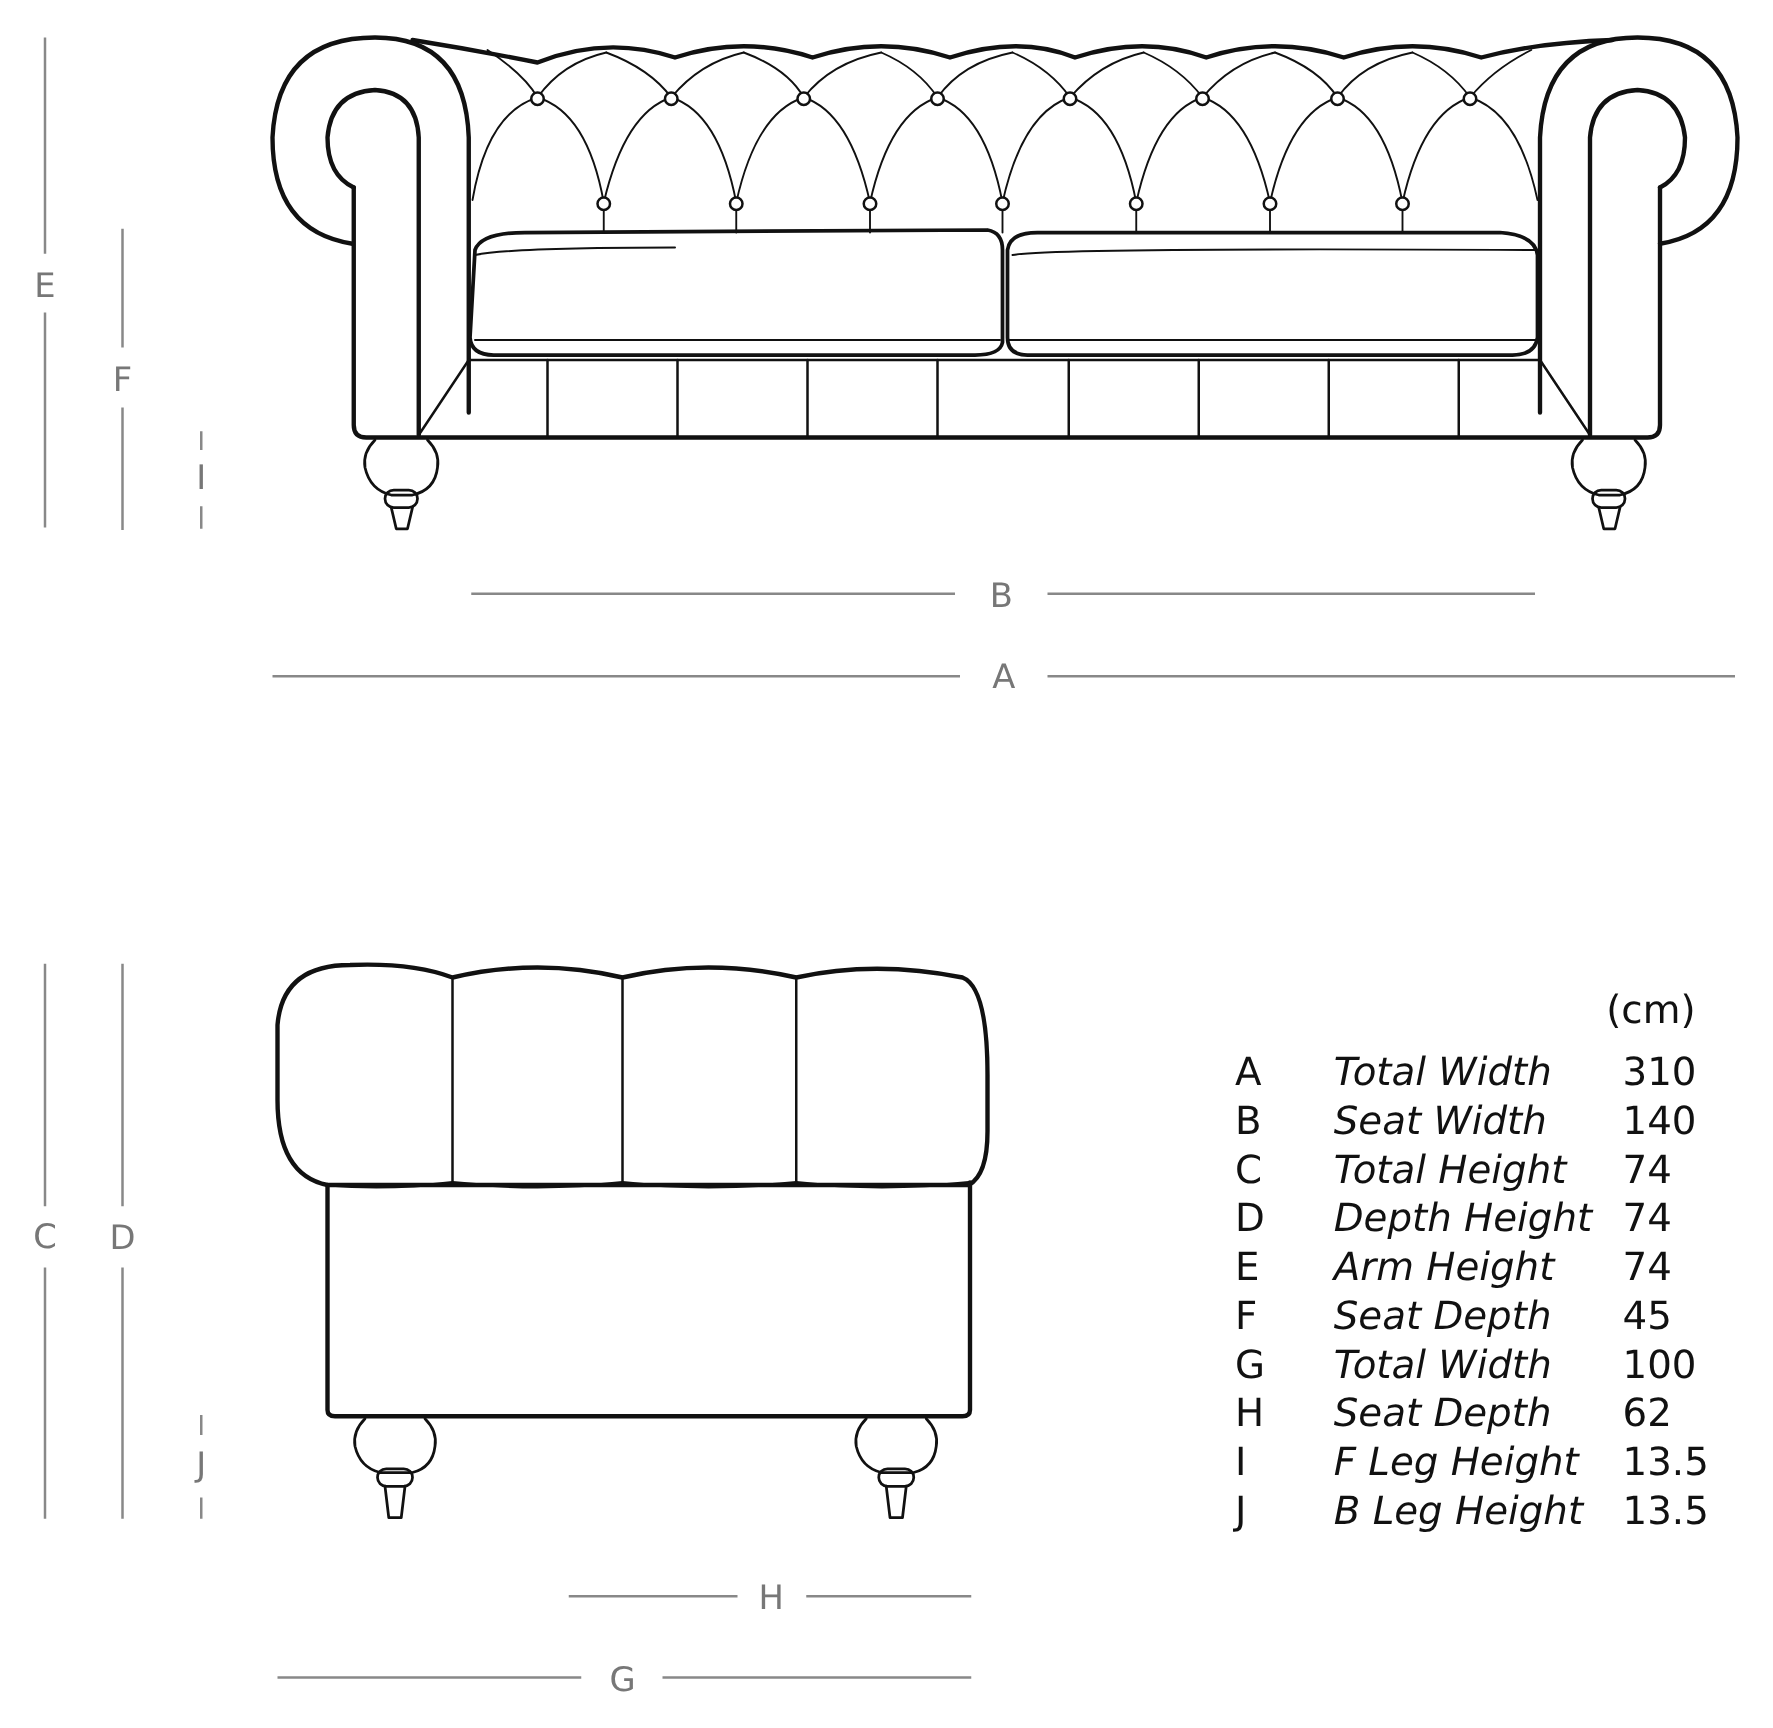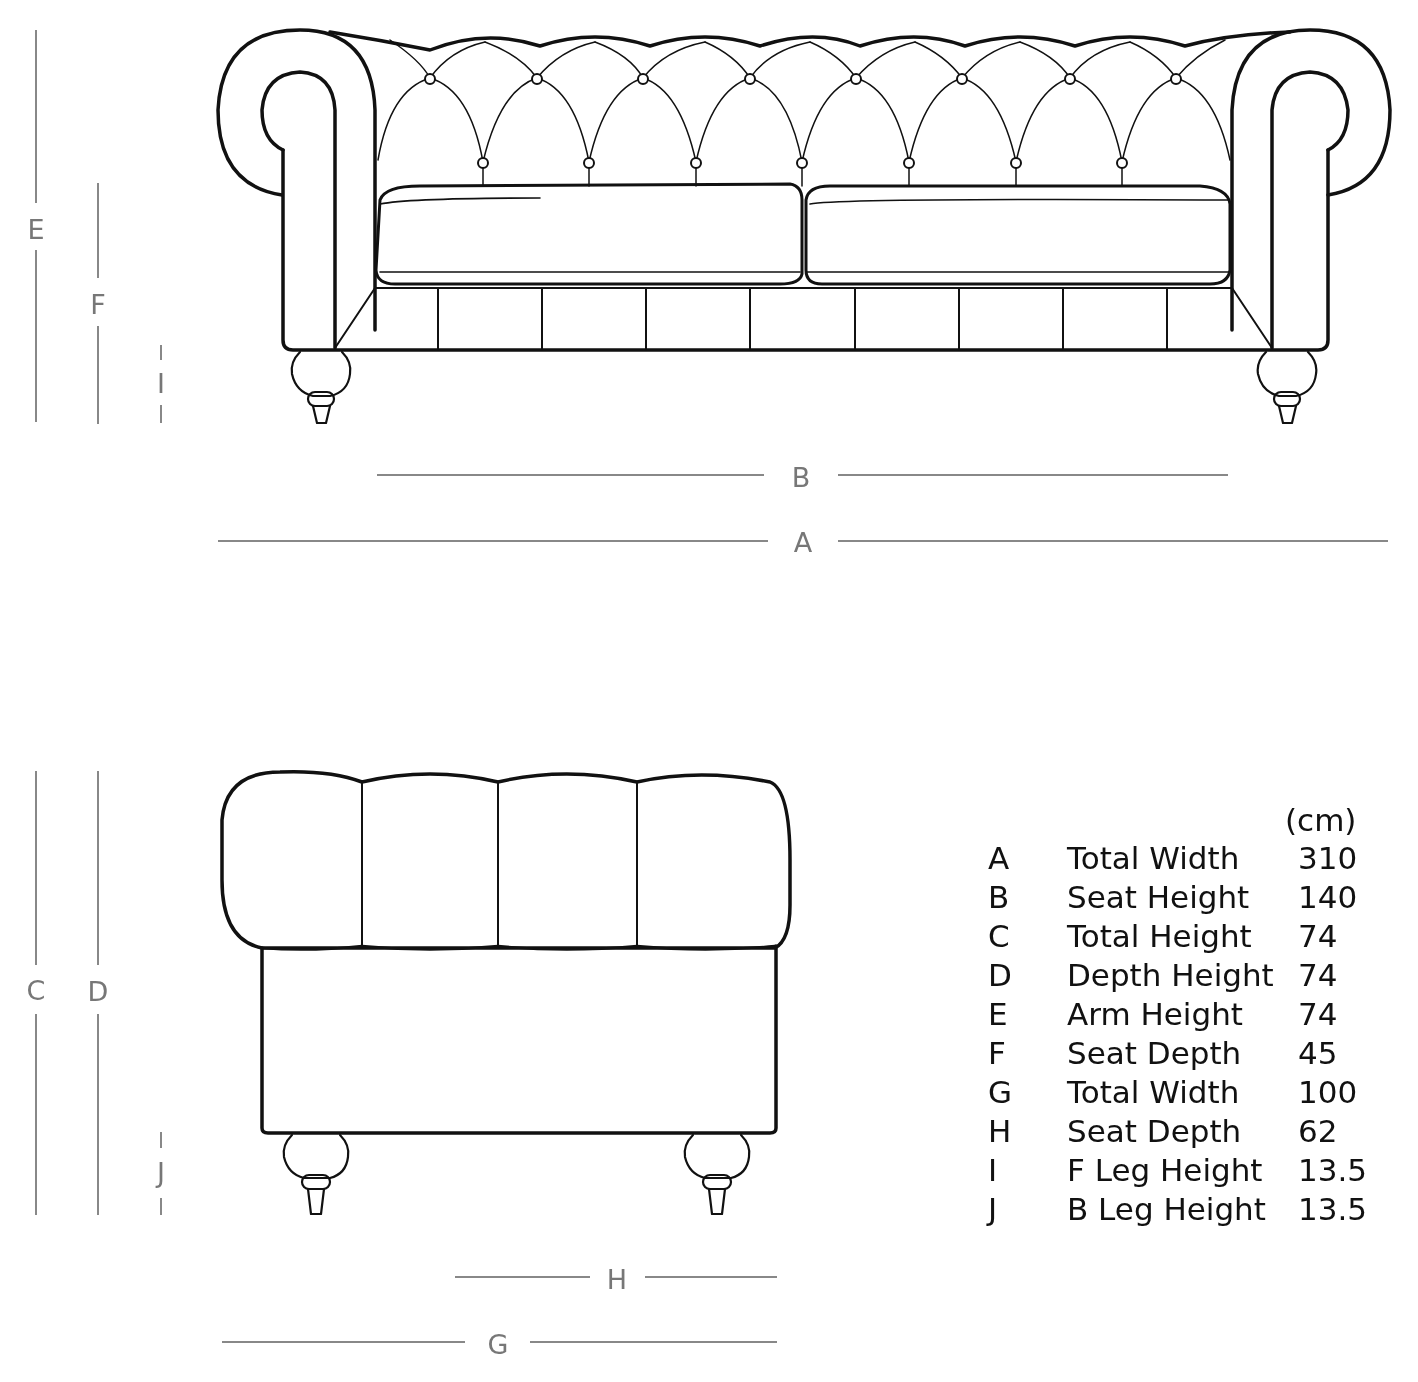--- a/index.html
+++ b/index.html
@@ -1,23 +1,23 @@
 <!DOCTYPE html>
 <html><head>
   <meta charset="utf-8">
   <style>
     html, body { margin: 0; padding: 0; background: #ffffff; }
     body { width: 1418px; height: 1382px; position: relative; overflow: hidden; font-family: "DejaVu Sans", sans-serif; }
     svg.drawing { position: absolute; left: 0; top: 0; }
     .dimlabel { position: absolute; font-size: 27px; color: #777777; transform: translate(-50%, -50%); line-height: 1; background: #fff; padding: 0 4px; }
     .table { position: absolute; left: 988px; top: 788px; color: #111111; font-size: 31px; }
-    .unit { position: absolute; left: 297px; top: 14px; }
+    .unit { position: absolute; left: 297px; top: 2px; }
     .row { position: absolute; left: 0; height: 39px; white-space: nowrap; }
     .row .k { position: absolute; left: 0; }
-    .row .n { position: absolute; left: 79px; }
+    .row .n { position: absolute; left: 79px; font-style: italic; }
     .row .v { position: absolute; left: 310px; }
   </style>
 </head>
 <body>
 
 <svg class="drawing" width="1418" height="1382" viewBox="0 0 1418 1382" xmlns="http://www.w3.org/2000/svg">
 
   <g fill="none" stroke="#111" stroke-linejoin="round" stroke-linecap="round">
 
     <path stroke-width="3.5" d="M330 32 Q 380 40 430 50 Q 485 28 540 46 Q 595 28 650 46 Q 705 28 760 46 Q 815 28 860 46 Q 915 28 965 46 Q 1020 28 1075 46 Q 1130 28 1185 46 Q 1230 34 1290 32"></path>
@@ -185,21 +185,21 @@
 
 <div class="table">
   <div class="unit">(cm)</div>
   <div class="row" style="top:52px;">
     <span class="k">A</span>
     <span class="n">Total Width</span>
     <span class="v">310</span>
   </div>
   <div class="row" style="top:91px;">
     <span class="k">B</span>
-    <span class="n">Seat Height</span>
+    <span class="n">Seat Width</span>
     <span class="v">140</span>
   </div>
   <div class="row" style="top:130px;">
     <span class="k">C</span>
     <span class="n">Total Height</span>
     <span class="v">74</span>
   </div>
   <div class="row" style="top:169px;">
     <span class="k">D</span>
     <span class="n">Depth Height</span>

